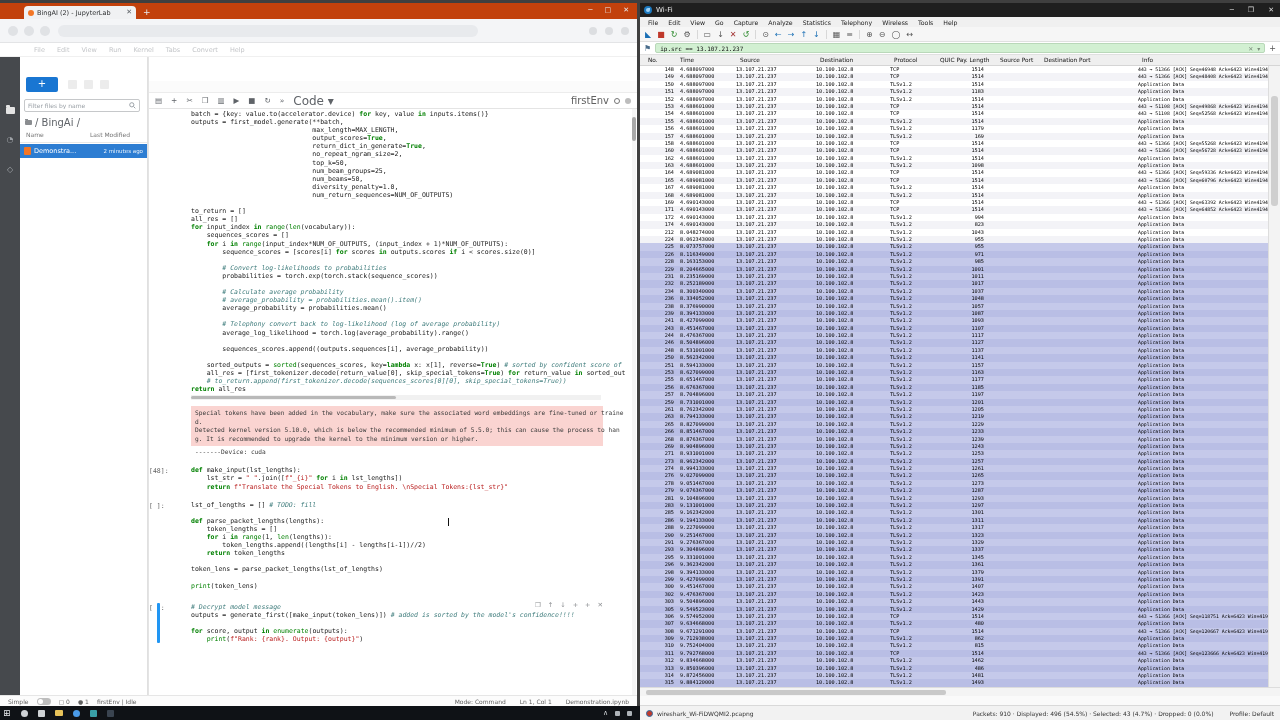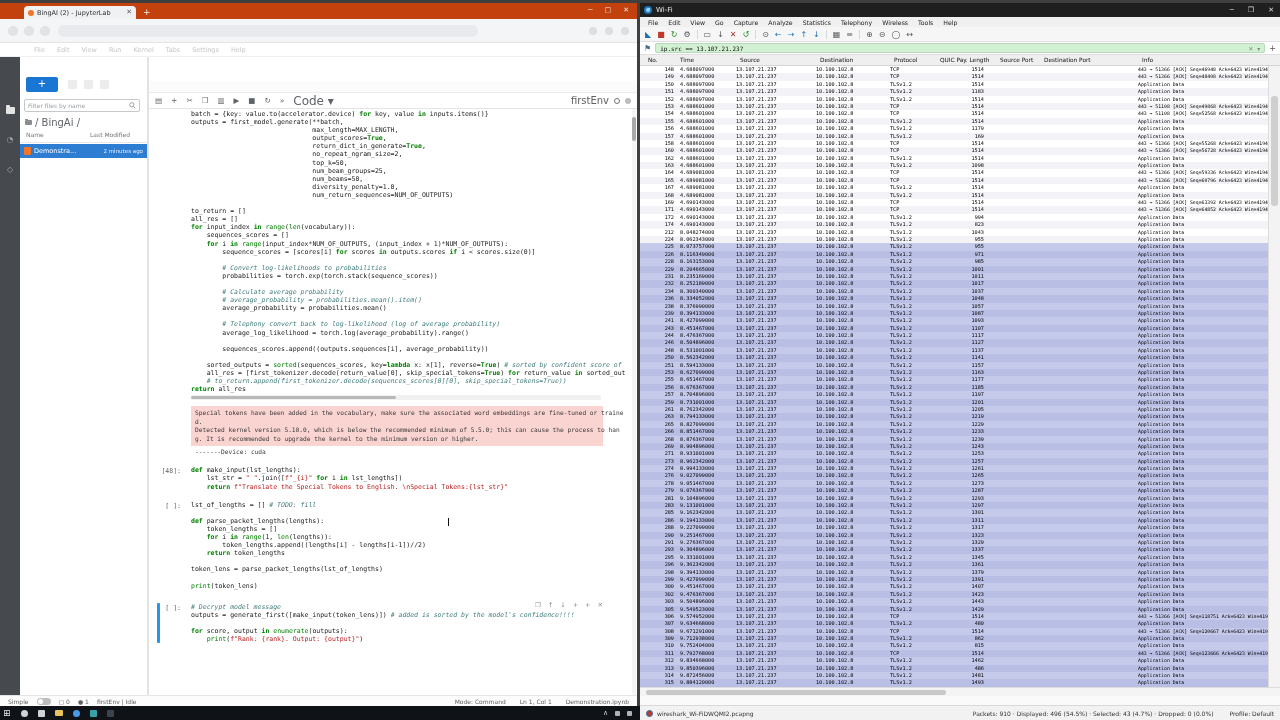--- a/index.html
+++ b/index.html
@@ -52,21 +52,21 @@
 #kernelname{font-size:10px;color:#616161}
 .kcirc{width:6px;height:6px;border-radius:50%;border:1px solid #757575}
 .kcirc2{width:6px;height:6px;border-radius:50%;background:#bdbdbd}
 #cells{position:absolute;left:0;top:52px;width:100%;height:586px;overflow:hidden;padding-top:1px}
 #nbvscroll{position:absolute;right:1px;top:52px;width:4px;height:586px;background:#f5f5f5}
 #nbvthumb{position:absolute;left:0;top:8px;width:4px;height:24px;background:#a8a8a8;border-radius:2px}
 .cell{position:relative;margin-bottom:10px}
 .cell.active{margin-top:13px}
 .cell.active::before{content:"";position:absolute;left:8px;top:0;bottom:0;width:3px;background:#2196f3;border-radius:1px}
 .cellrow{display:flex}
-.gutter{width:42px;flex:none;text-align:right;padding-right:10px;font-family:"DejaVu Sans Mono","Liberation Mono",monospace;font-size:6.5px;color:#616161;padding-top:1px}
+.gutter{width:42px;flex:none;text-align:left;padding-right:10px;font-family:"DejaVu Sans Mono","Liberation Mono",monospace;font-size:6.5px;color:#616161;padding-top:1px}
 .codewrap{flex:1;overflow:hidden}
 .cline{font-family:"DejaVu Sans Mono","Liberation Mono",monospace;font-size:6.5px;line-height:8.1px;height:8.1px;white-space:pre;color:#212121}
 .tk-kw{color:#008000;font-weight:bold}
 .tk-bi{color:#008000}
 .tk-str{color:#ba2121}
 .tk-com{color:#3d7b7b;font-style:italic}
 .celltb{position:absolute;right:34px;top:-1px;display:flex;gap:7px}
 .ctbi{font-size:6.5px;color:#8a8d90;line-height:7px}
 .hsb{margin-left:42px;width:410px;height:5px;background:#f1f1f1;margin-top:2px;position:relative}
 .hsbthumb{position:absolute;left:0;top:1px;width:205px;height:3px;background:#b9b9b9;border-radius:2px}
@@ -166,21 +166,21 @@
     </div>
     <div id="recdot"></div>
 
     <div id="jmenu">
         <span class="jmenu-item">File</span>
         <span class="jmenu-item">Edit</span>
         <span class="jmenu-item">View</span>
         <span class="jmenu-item">Run</span>
         <span class="jmenu-item">Kernel</span>
         <span class="jmenu-item">Tabs</span>
-        <span class="jmenu-item">Settings</span>
+        <span class="jmenu-item">Convert</span>
         <span class="jmenu-item">Help</span>
       </div>
 
     <div id="jmain">
 
       <div id="activitybar">
         <span class="actfold"></span>
         <span class="actglyph">◔</span>
         <span class="actglyph">◇</span>
       </div>

